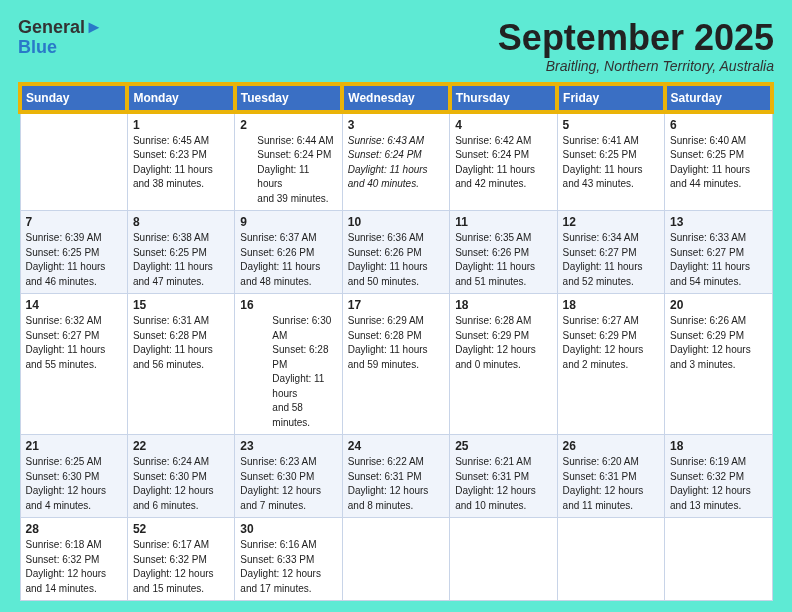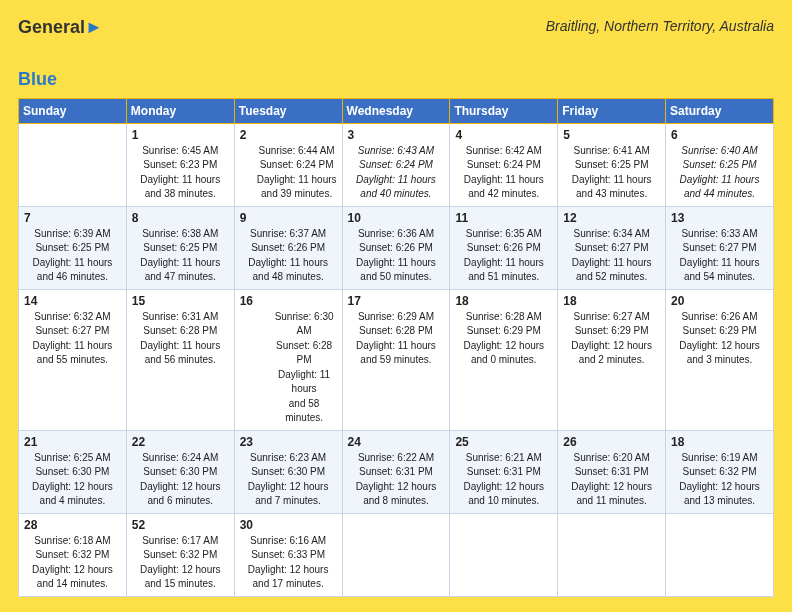--- a/index.html
+++ b/index.html
@@ -6,21 +6,21 @@
     body {
       font-family: Arial, sans-serif;
       background: #fff;
       width: 792px;
       height: 612px;
       overflow: hidden;
     }
     .page {
       width: 792px;
       min-height: 612px;
-      background: #fde047;
+      background: #5eead4;
       padding: 18px 18px 10px 18px;
     }
     .header {
       display: flex;
       align-items: flex-start;
       justify-content: space-between;
       margin-bottom: 8px;
     }
     .logo {
       display: flex;
@@ -52,21 +52,21 @@
       border-collapse: collapse;
       table-layout: fixed;
     }
     thead tr th {
       background: #3a6fc4;
       color: #fff;
       font-size: 12px;
       font-weight: bold;
       padding: 5px 4px;
       text-align: left;
-      border: 1px solid #eab308;
+      border: 4px solid #eab308;
     }
     tbody tr td {
       border: 1px solid #c8d4e8;
       vertical-align: top;
       padding: 4px 5px;
       font-size: 10px;
       color: #222;
       height: 82px;
     }
     tbody tr:nth-child(odd) td {
@@ -78,41 +78,41 @@
     .day-num {
       font-weight: bold;
       font-size: 12px;
       display: block;
       margin-bottom: 2px;
     }
     .day-info {
       font-size: 10px;
       line-height: 1.45;
       color: #222;
-      text-align: center;
     }
   </style>
 </head>
 <body>
 
 <div class="page">
   <div class="header">
     <div class="logo">
       <div>
         <div style="display:flex;align-items:center;">
           <span class="logo-text">
             <span class="logo-general">General</span><span class="logo-blue">►</span>
           </span>
         </div>
-        <div style="display:flex;align-items:center;margin-top:32px;">
+        <div style="display:flex;align-items:center;">
           <span class="logo-text logo-blue">Blue</span>
         </div>
       </div>
     </div>
     <div class="title-block">
+      <div class="cal-title">September 2025</div>
       <div class="cal-subtitle">Braitling, Northern Territory, Australia</div>
     </div>
   </div>
 
   <table>
     <thead>
       <tr>
       <th>Sunday</th>
           <th>Monday</th>
           <th>Tuesday</th>
@@ -155,21 +155,21 @@
           </td>
           <td>
             <span class="day-num">5</span>
             <div class="day-info" style="white-space: pre-line;">Sunrise: 6:41 AM
 Sunset: 6:25 PM
 Daylight: 11 hours
 and 43 minutes.</div>
           </td>
           <td>
             <span class="day-num">6</span>
-            <div class="day-info" style="white-space: pre-line; font-style: italic;">Sunrise: 6:40 AM
+            <div class="day-info" style="white-space: pre-line;">Sunrise: 6:40 AM
 Sunset: 6:25 PM
 Daylight: 11 hours
 and 44 minutes.</div>
           </td>
         </tr>
         <tr>
           <td>
             <span class="day-num">7</span>
             <div class="day-info" style="white-space: pre-line;">Sunrise: 6:39 AM
 Sunset: 6:25 PM

